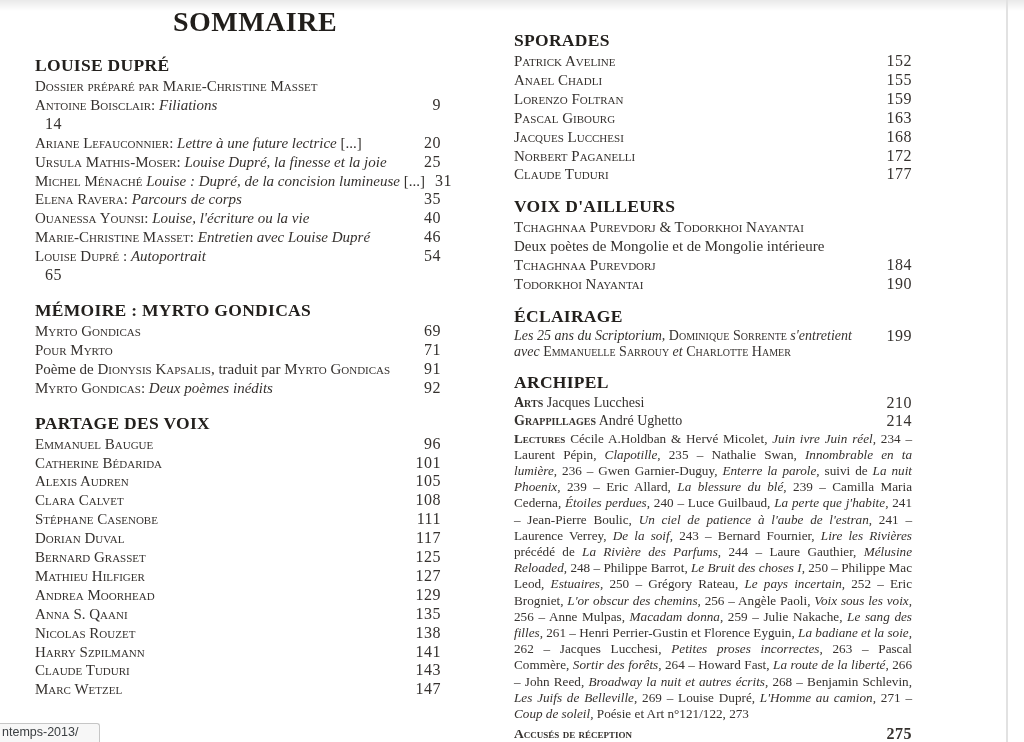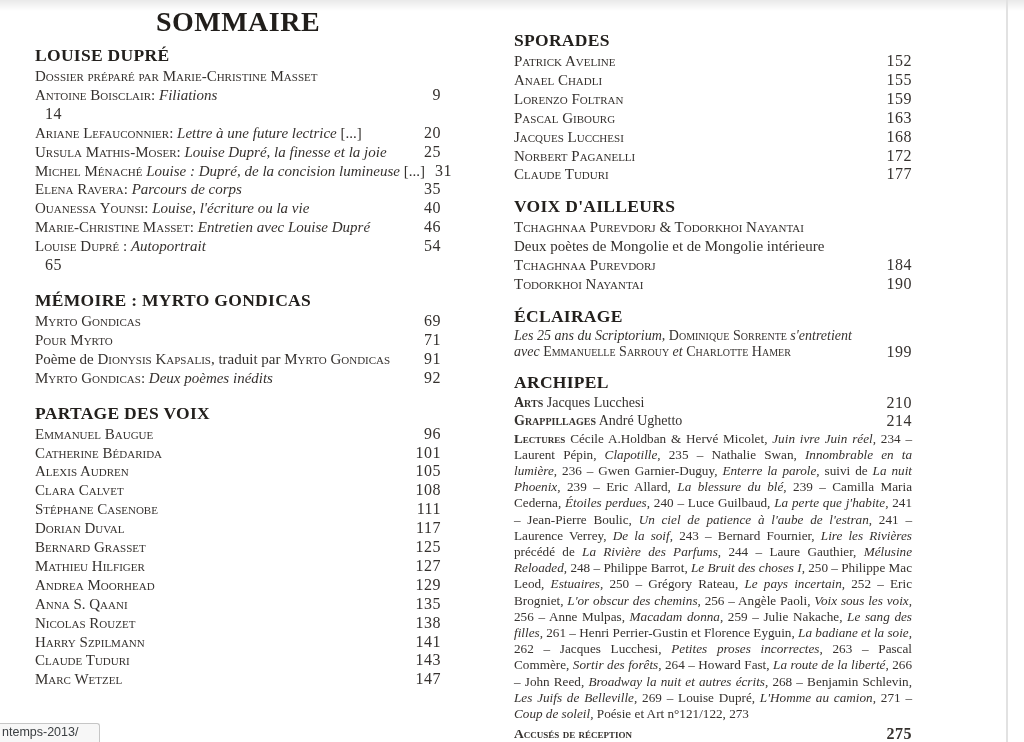--- a/index.html
+++ b/index.html
@@ -4,30 +4,30 @@
 <style>
   html,body{margin:0;padding:0;}
   body{
     width:1024px;height:742px;overflow:hidden;background:#ffffff;
     font-family:"Liberation Serif","DejaVu Serif",serif;color:#35312e;
     position:relative;
   }
   .top-shade{position:absolute;top:0;left:0;width:1024px;height:11px;
     background:linear-gradient(rgba(0,0,0,0.085),rgba(0,0,0,0));pointer-events:none;}
   .page-edge-line{position:absolute;top:0;left:1006px;width:2px;height:742px;background:#e2e2e2;}
-  .title{position:absolute;top:6px;left:35px;width:406px;margin:0;text-align:center;
+  .title{position:absolute;top:6px;left:52px;width:406px;margin:0;text-align:center;
     font-size:28px;font-weight:bold;color:#211e1b;letter-spacing:0.5px;}
   .col{position:absolute;}
-  .col-left{top:46px;left:35px;width:406px;}
+  .col-left{top:56px;left:35px;width:406px;}
   .col-right{top:31px;left:514px;width:398px;}
   .section{margin-bottom:16px;}
   .col-right .section{margin-bottom:13px;}
   .heading{margin:0 0 2px 0;font-size:17.5px;line-height:19px;font-weight:bold;
     color:#23201d;letter-spacing:0.3px;}
-  .row{display:flex;justify-content:space-between;align-items:flex-end;
+  .row{display:flex;justify-content:space-between;
     font-size:15px;line-height:18.9px;}
   .row .entry{white-space:nowrap;}
   .row.tight{font-size:14px;line-height:15.8px;margin:2px 0 3px 0;}
   .row.tight .entry{white-space:normal;}
   .row.mid{font-size:14px;line-height:18.5px;}
   .row.strong{font-size:13.5px;line-height:18px;font-weight:bold;margin-top:3px;}
   .page{margin-left:10px;white-space:nowrap;font-size:16px;letter-spacing:0.5px;}
   .para{text-align:justify;font-size:13.2px;line-height:16.2px;color:#35312e;}
   .sc{font-variant:small-caps;}
   .it{font-style:italic;}

